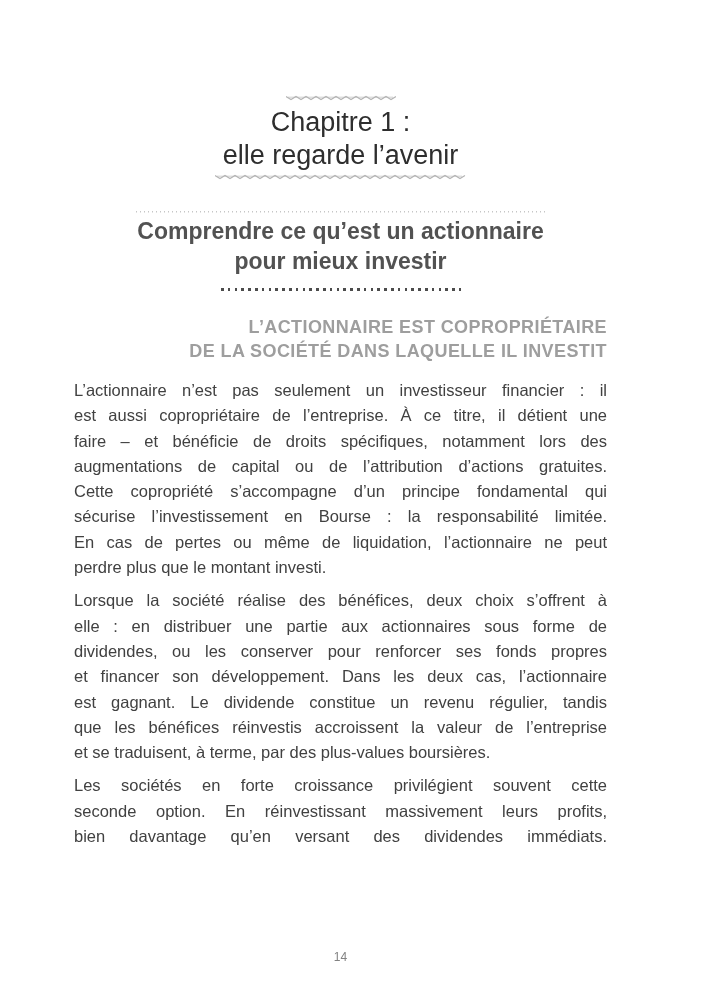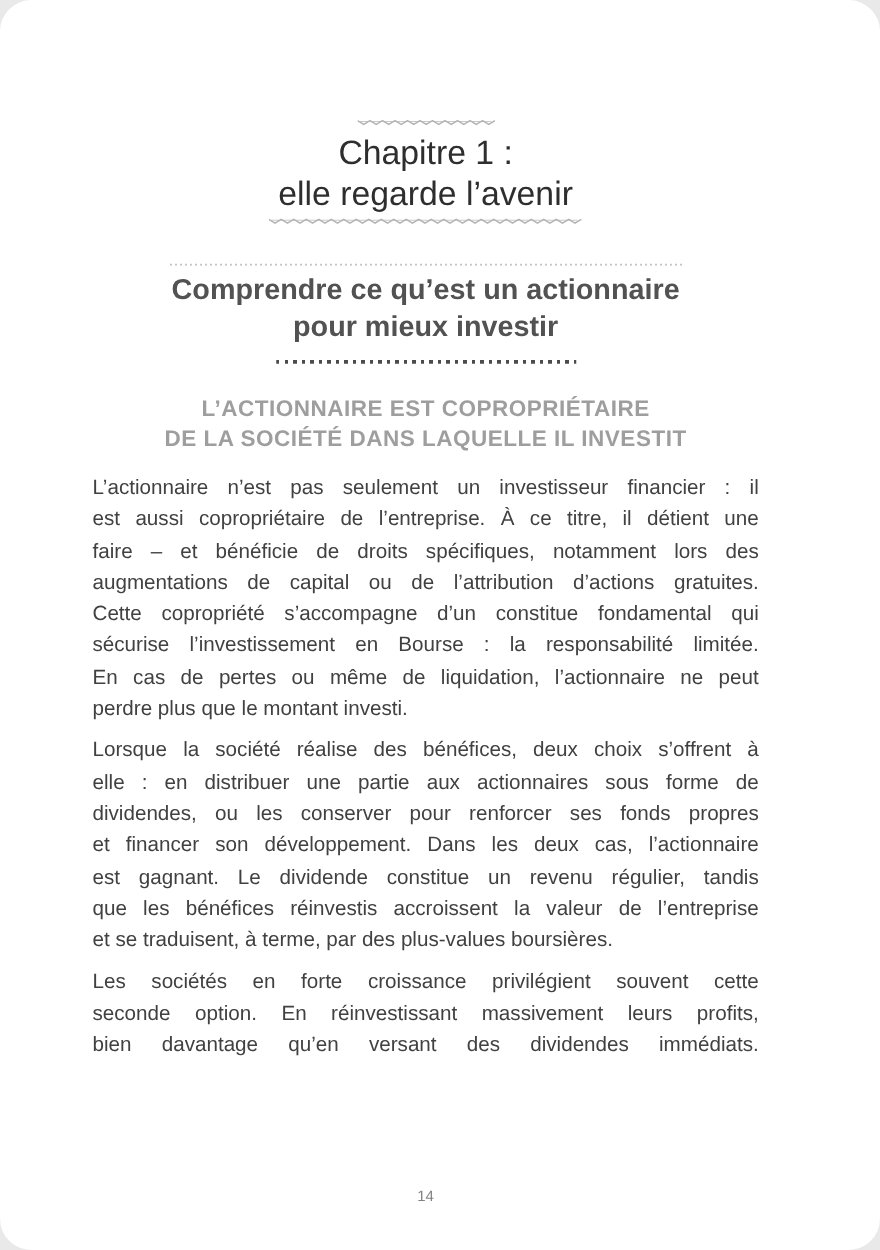--- a/index.html
+++ b/index.html
@@ -19,21 +19,20 @@
     font-family:"Liberation Sans","DejaVu Sans",sans-serif;
   }
   .page{
     position:relative;
     width:704px;height:1000px;
     margin:0 auto;
     background:var(--paper);
     overflow:hidden;
     box-sizing:border-box;
     padding:0 97px 0 74px;
-    border-radius:25px;
   }
   .center-col{width:533px;}
   .squiggle{display:flex;justify-content:center;line-height:0;}
   .squiggle-top{margin-top:94px;height:8px;}
   .squiggle-bottom{margin-top:1px;height:8px;}
   .chapter-title{
     margin:4px 0 0 0;
     font-size:27px;line-height:33px;font-weight:400;
     color:var(--ink-chapter);
     text-align:center;
@@ -53,21 +52,21 @@
   }
   .heavy-dotted{
     margin:4px auto 0 auto;
     width:240px;height:3px;
     background-image:repeating-linear-gradient(90deg,var(--dot-dark) 0 2.6px,transparent 2.6px 6.8px);
   }
   .subheading{
     margin:24px 0 0 0;
     font-size:18px;line-height:24px;font-weight:700;
     color:var(--ink-subhead);
-    text-align:center;
+    text-align:right;
     letter-spacing:0.4px;
   }
   .para{
     margin:8px 0 0 0;
     font-size:16.5px;line-height:25.3px;
     color:var(--ink-body);
   }
   .para.first{margin-top:15px;}
   .para .bline{
     text-align:justify;
@@ -121,21 +120,21 @@
     <h3 class="subheading">
         <div>L’ACTIONNAIRE EST COPROPRIÉTAIRE</div>
         <div>DE LA SOCIÉTÉ DANS LAQUELLE IL INVESTIT</div>
       </h3>
 
     <div class="para first">
         <div class="bline">L’actionnaire n’est pas seulement un investisseur financier : il</div>
         <div class="bline">est aussi copropriétaire de l’entreprise. À ce titre, il détient une</div>
         <div class="bline">faire – et bénéficie de droits spécifiques, notamment lors des</div>
         <div class="bline">augmentations de capital ou de l’attribution d’actions gratuites.</div>
-        <div class="bline">Cette copropriété s’accompagne d’un constitue fondamental qui</div>
+        <div class="bline">Cette copropriété s’accompagne d’un principe fondamental qui</div>
         <div class="bline">sécurise l’investissement en Bourse : la responsabilité limitée.</div>
         <div class="bline">En cas de pertes ou même de liquidation, l’actionnaire ne peut</div>
         <div class="bline end">perdre plus que le montant investi.</div>
       </div>
 
     <div class="para">
         <div class="bline">Lorsque la société réalise des bénéfices, deux choix s’offrent à</div>
         <div class="bline">elle : en distribuer une partie aux actionnaires sous forme de</div>
         <div class="bline">dividendes, ou les conserver pour renforcer ses fonds propres</div>
         <div class="bline">et financer son développement. Dans les deux cas, l’actionnaire</div>

